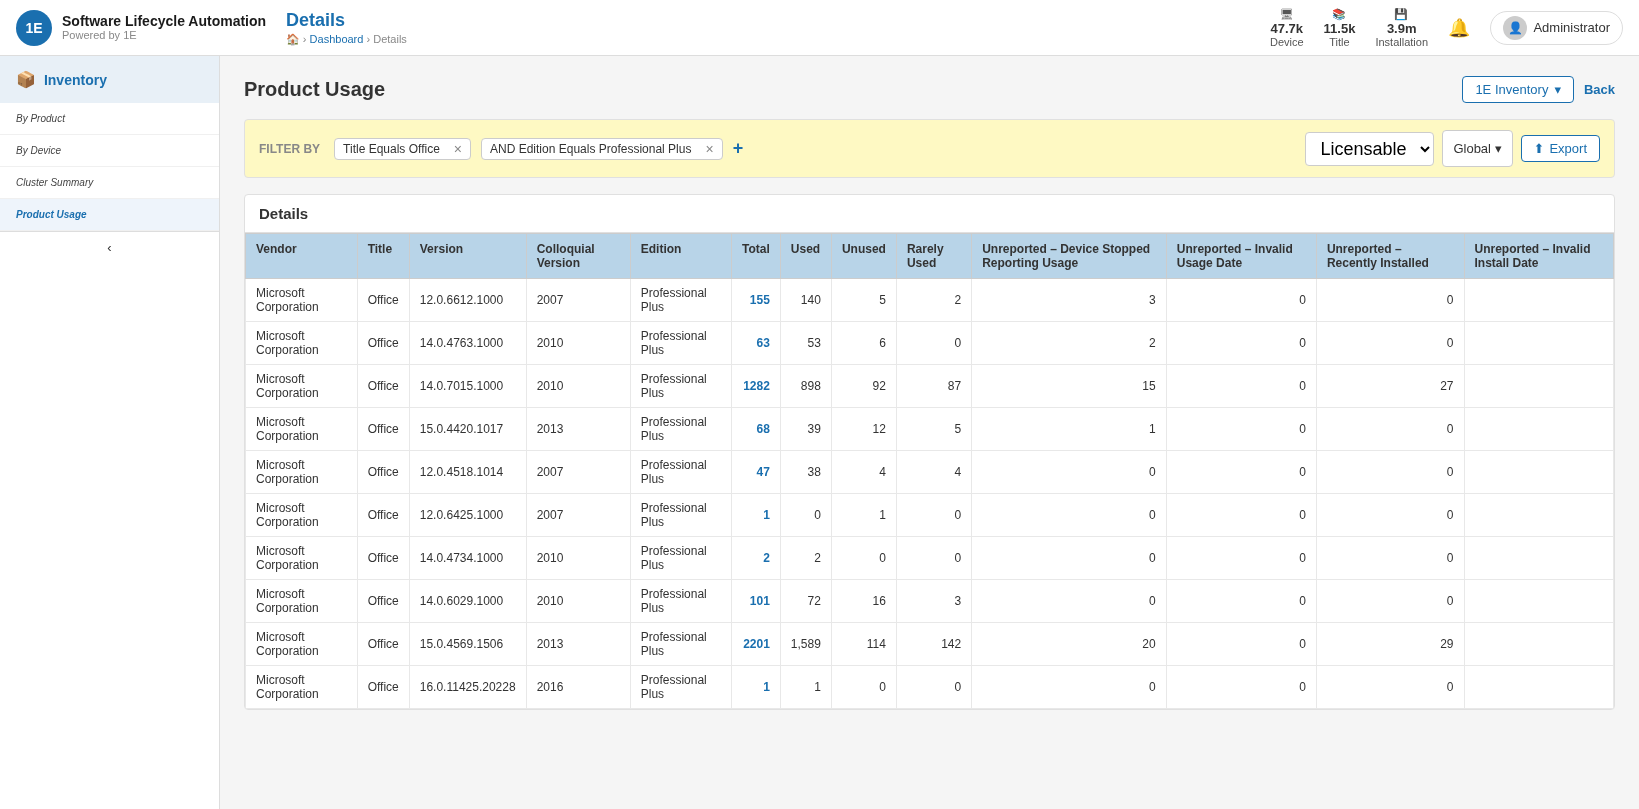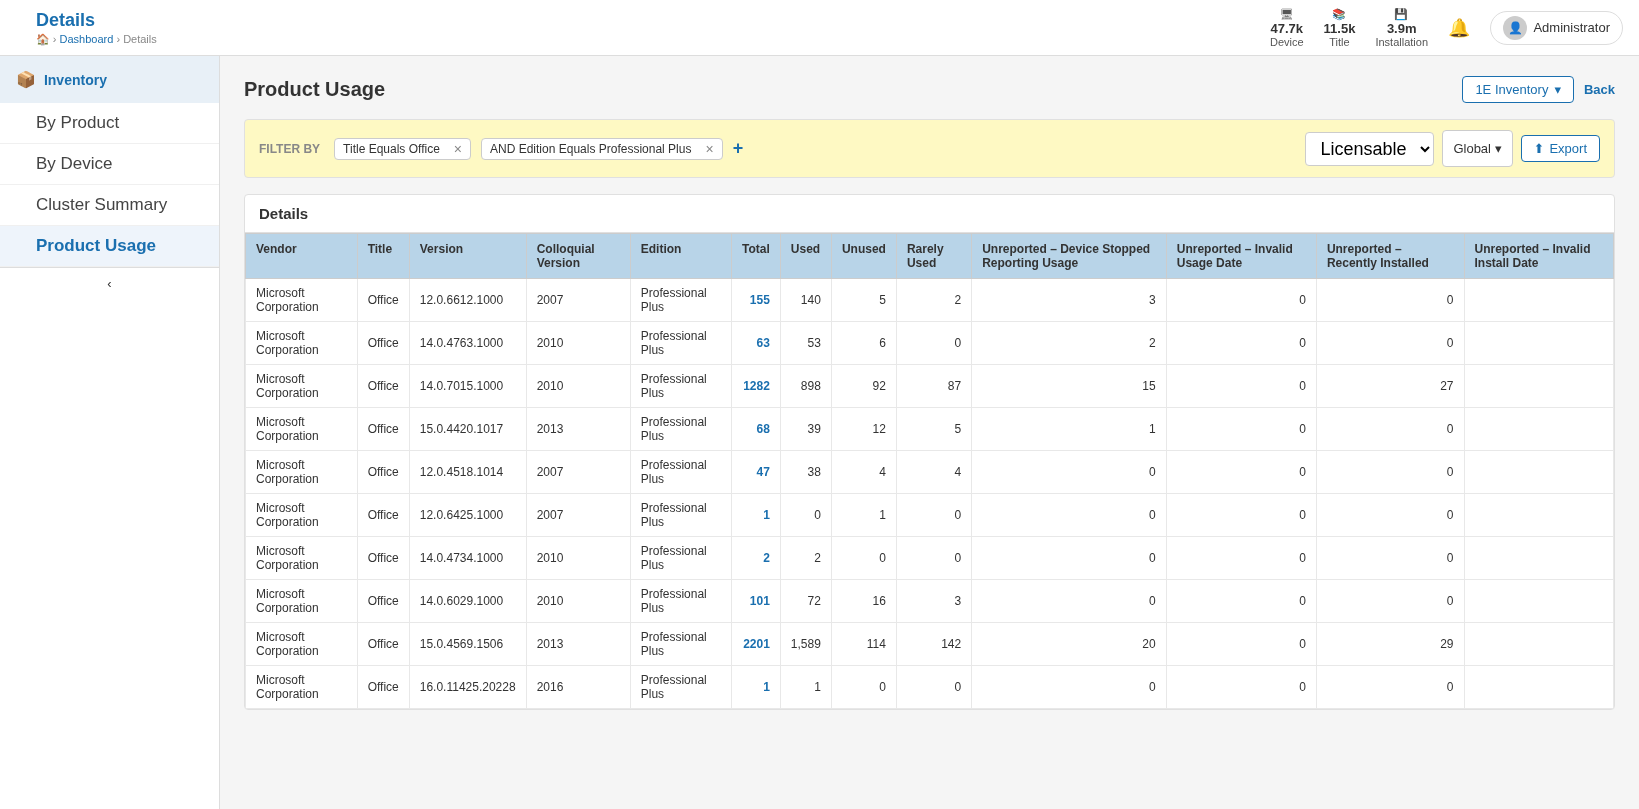--- a/index.html
+++ b/index.html
@@ -41,22 +41,22 @@
       width: 220px; background: #fff; border-right: 1px solid #ddd;
       flex-shrink: 0; overflow-y: auto;
     }
     .sidebar-section-header {
       display: flex; align-items: center; gap: 8px;
       padding: 14px 16px; background: #e8f0f7; cursor: pointer;
     }
     .sidebar-section-icon { color: #1a6faf; font-size: 16px; }
     .sidebar-section-label { font-size: 14px; font-weight: 600; color: #1a6faf; }
     .sidebar-item {
-      padding: 10px 16px 10px 36px; cursor: pointer; color: #444;
-      border-bottom: 1px solid #f0f0f0; font-size: 17px;
+      padding: 10px 16px 10px 16px; cursor: pointer; color: #444;
+      border-bottom: 1px solid #f0f0f0; font-size: 10px; font-style: italic;
     }
     .sidebar-item.active { color: #1a6faf; font-weight: 600; background: #eef4fb; }
     .sidebar-collapse { display: flex; align-items: center; justify-content: center; padding: 8px; cursor: pointer; border-top: 1px solid #ddd; }
 
     
     .main-content { flex: 1; overflow: auto; padding: 20px 24px; background: #f5f5f5; }
 
     .page-header { display: flex; align-items: center; justify-content: space-between; margin-bottom: 16px; }
     .page-title { font-size: 20px; font-weight: 600; color: #333; }
     .page-actions { display: flex; gap: 10px; align-items: center; }
@@ -109,20 +109,27 @@
     }
     .data-table tbody tr { border-bottom: 1px solid #e8e8e8; }
     .data-table tbody td { padding: 7px 10px; border: 1px solid #e8e8e8; color: #333; vertical-align: middle; font-size: 12px; }
     .data-table tbody td.link-cell { color: #1a6faf; font-weight: 600; cursor: pointer; }
     .data-table tbody td.center { text-align: right; }
   </style>
 </head>
 <body>
 
 <div class="top-header">
+  <div class="logo-area">
+    <div class="logo-circle">1E</div>
+    <div class="logo-text">
+      <div class="logo-title">Software Lifecycle Automation</div>
+      <div class="logo-sub">Powered by 1E</div>
+    </div>
+  </div>
   <div class="header-center">
     <div class="header-page-title">Details</div>
     <div class="breadcrumb">
       <span>🏠</span>
       <span> › </span>
       <a href="#">Dashboard</a>
       <span> › </span>
       <span>Details</span>
     </div>
   </div>

